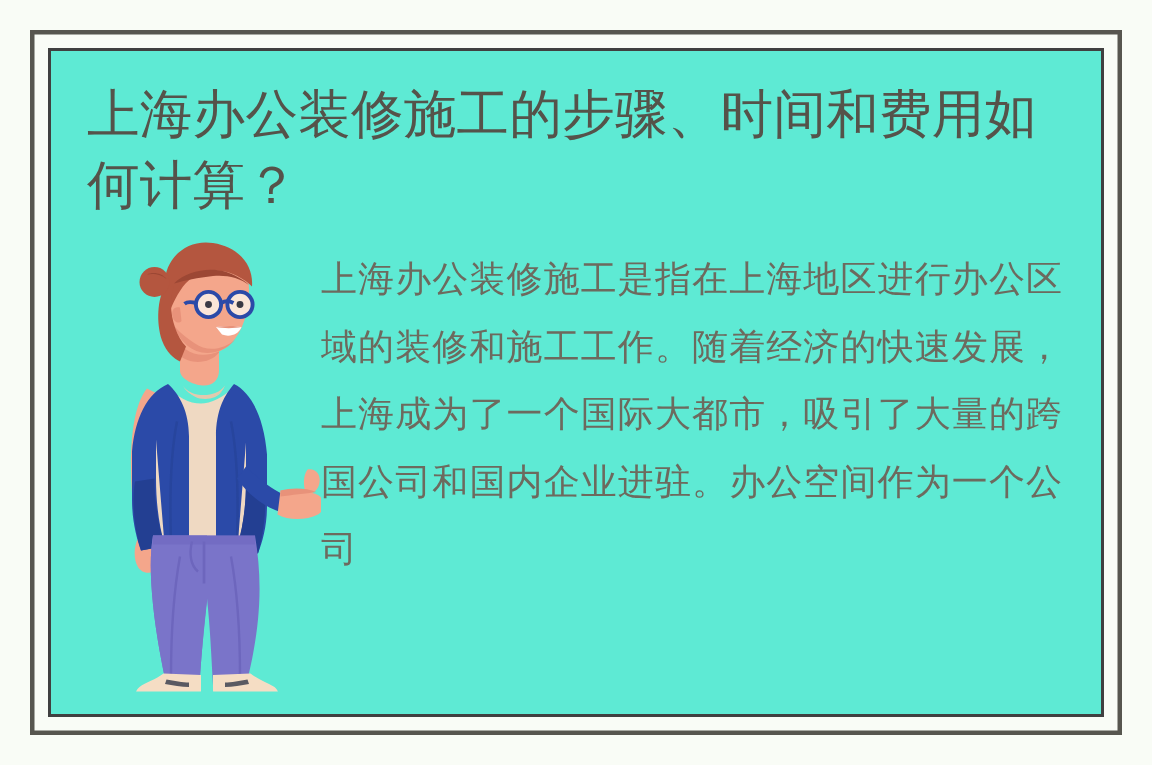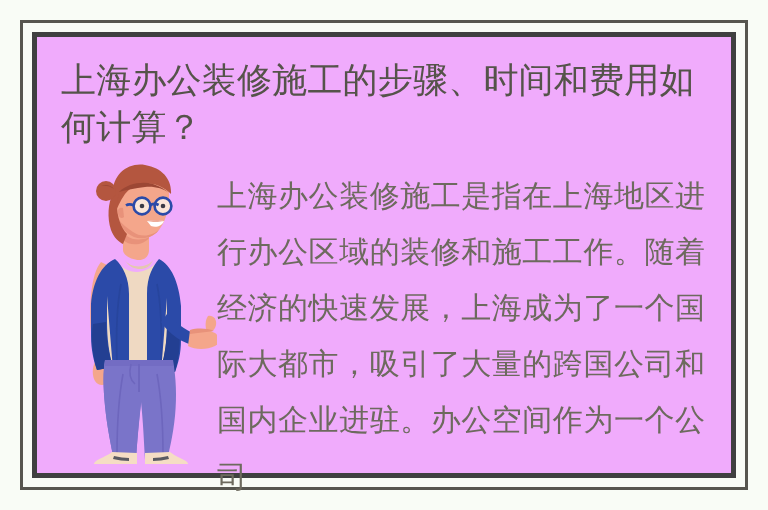--- a/index.html
+++ b/index.html
@@ -34,23 +34,23 @@
     background: #f9fcf6;
   }
 
   
   .frame-inner {
     position: absolute;
     left: 9px;
     top: 9px;
     right: 9px;
     bottom: 9px;
-    border: 5px solid #404040;
+    border: 2px solid #404040;
     box-sizing: border-box;
-    background: #f0abfc;
+    background: #5eead4;
   }
 
   .card-content {
     position: absolute;
     left: 0;
     top: 0;
     right: 0;
     bottom: 0;
     padding: 20px 20px 0 22px;
     box-sizing: border-box;
@@ -76,21 +76,21 @@
   .illustration {
     flex: 0 0 auto;
     width: 160px;
     height: 300px;
     margin-left: -2px;
     margin-top: -2px;
   }
 
   .article-paragraph {
     flex: 1 1 auto;
-    font-size: 30px;
+    font-size: 24px;
     line-height: 1.87;
     color: #6d6a5e;
     margin: 0;
     padding-top: 2px;
     padding-right: 6px;
     text-align: justify;
     text-justify: inter-character;
     word-break: break-all;
   }
 </style>

